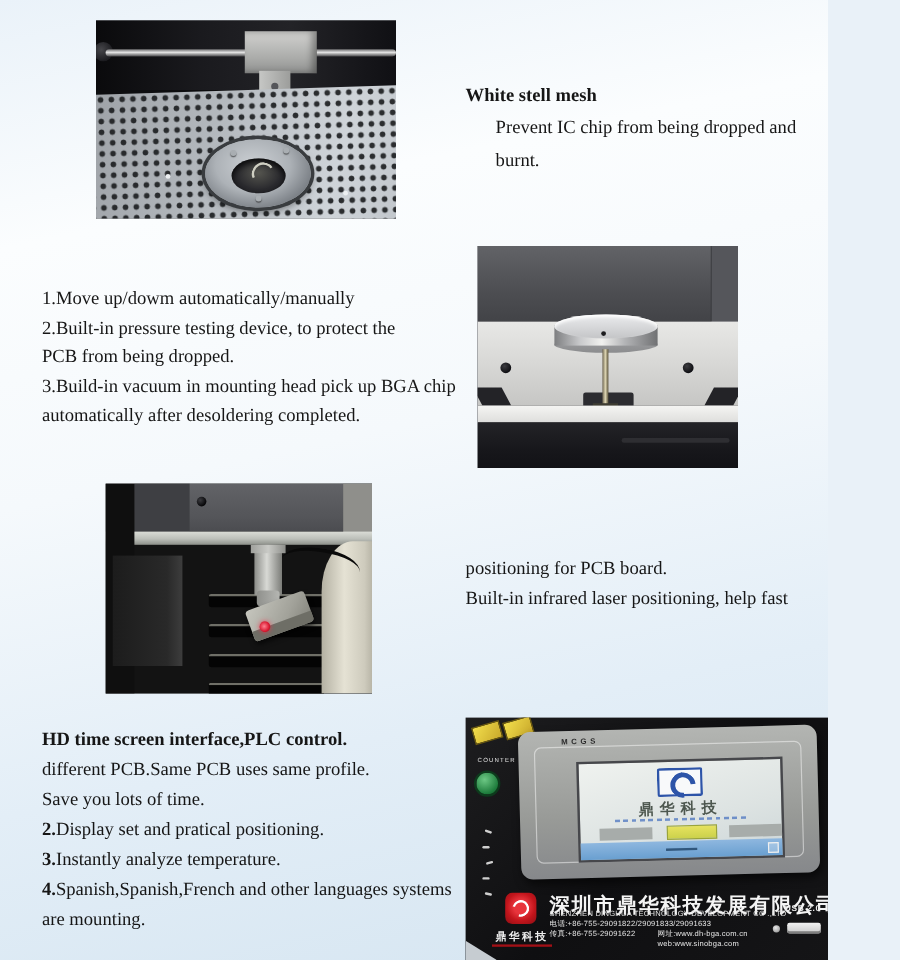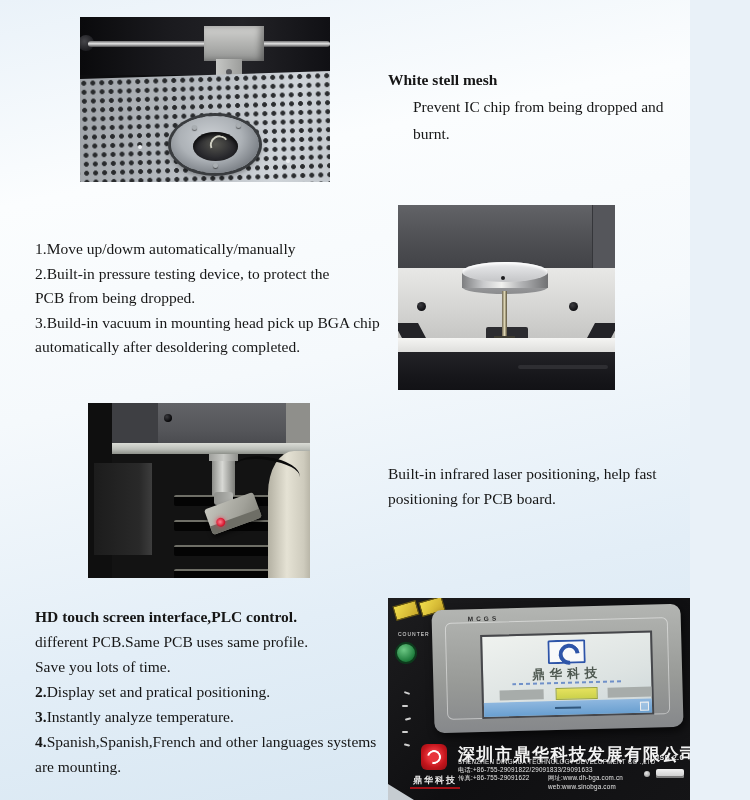--- a/index.html
+++ b/index.html
@@ -208,26 +208,26 @@
     <div class="abs p3-cable"></div>
     <div class="abs p3-cyl"></div>
     <div class="abs p3-collar"></div>
     <div class="abs p3-joint"></div>
     <div class="abs p3-laser">
       <div class="p3-laserface"></div>
       <div class="p3-reddot"></div>
     </div>
   </div>
   <div class="txt" style="left:388px;top:461px;">
+    <div>positioning for PCB board.</div>
     <div>Built-in infrared laser positioning, help fast</div>
-    <div>positioning for PCB board.</div>
   </div>
 
   <div class="txt" style="left:35px;top:604px;">
-    <div class="t-title">HD touch screen interface,PLC control.</div>
+    <div class="t-title">HD time screen interface,PLC control.</div>
     <div><span class="num"></span><span>different PCB.Same PCB uses same profile.</span></div>
     <div><span class="num"></span><span>Save you lots of time.</span></div>
     <div><span class="num">2.</span><span>Display set and pratical positioning.</span></div>
     <div><span class="num">3.</span><span>Instantly analyze temperature.</span></div>
     <div><span class="num">4.</span><span>Spanish,Spanish,French and other languages systems</span></div>
     <div><span class="num"></span><span>are mounting.</span></div>
   </div>
 
   <div class="photo photo4">
     <div class="abs p4-ybtn p4-y1"></div>

